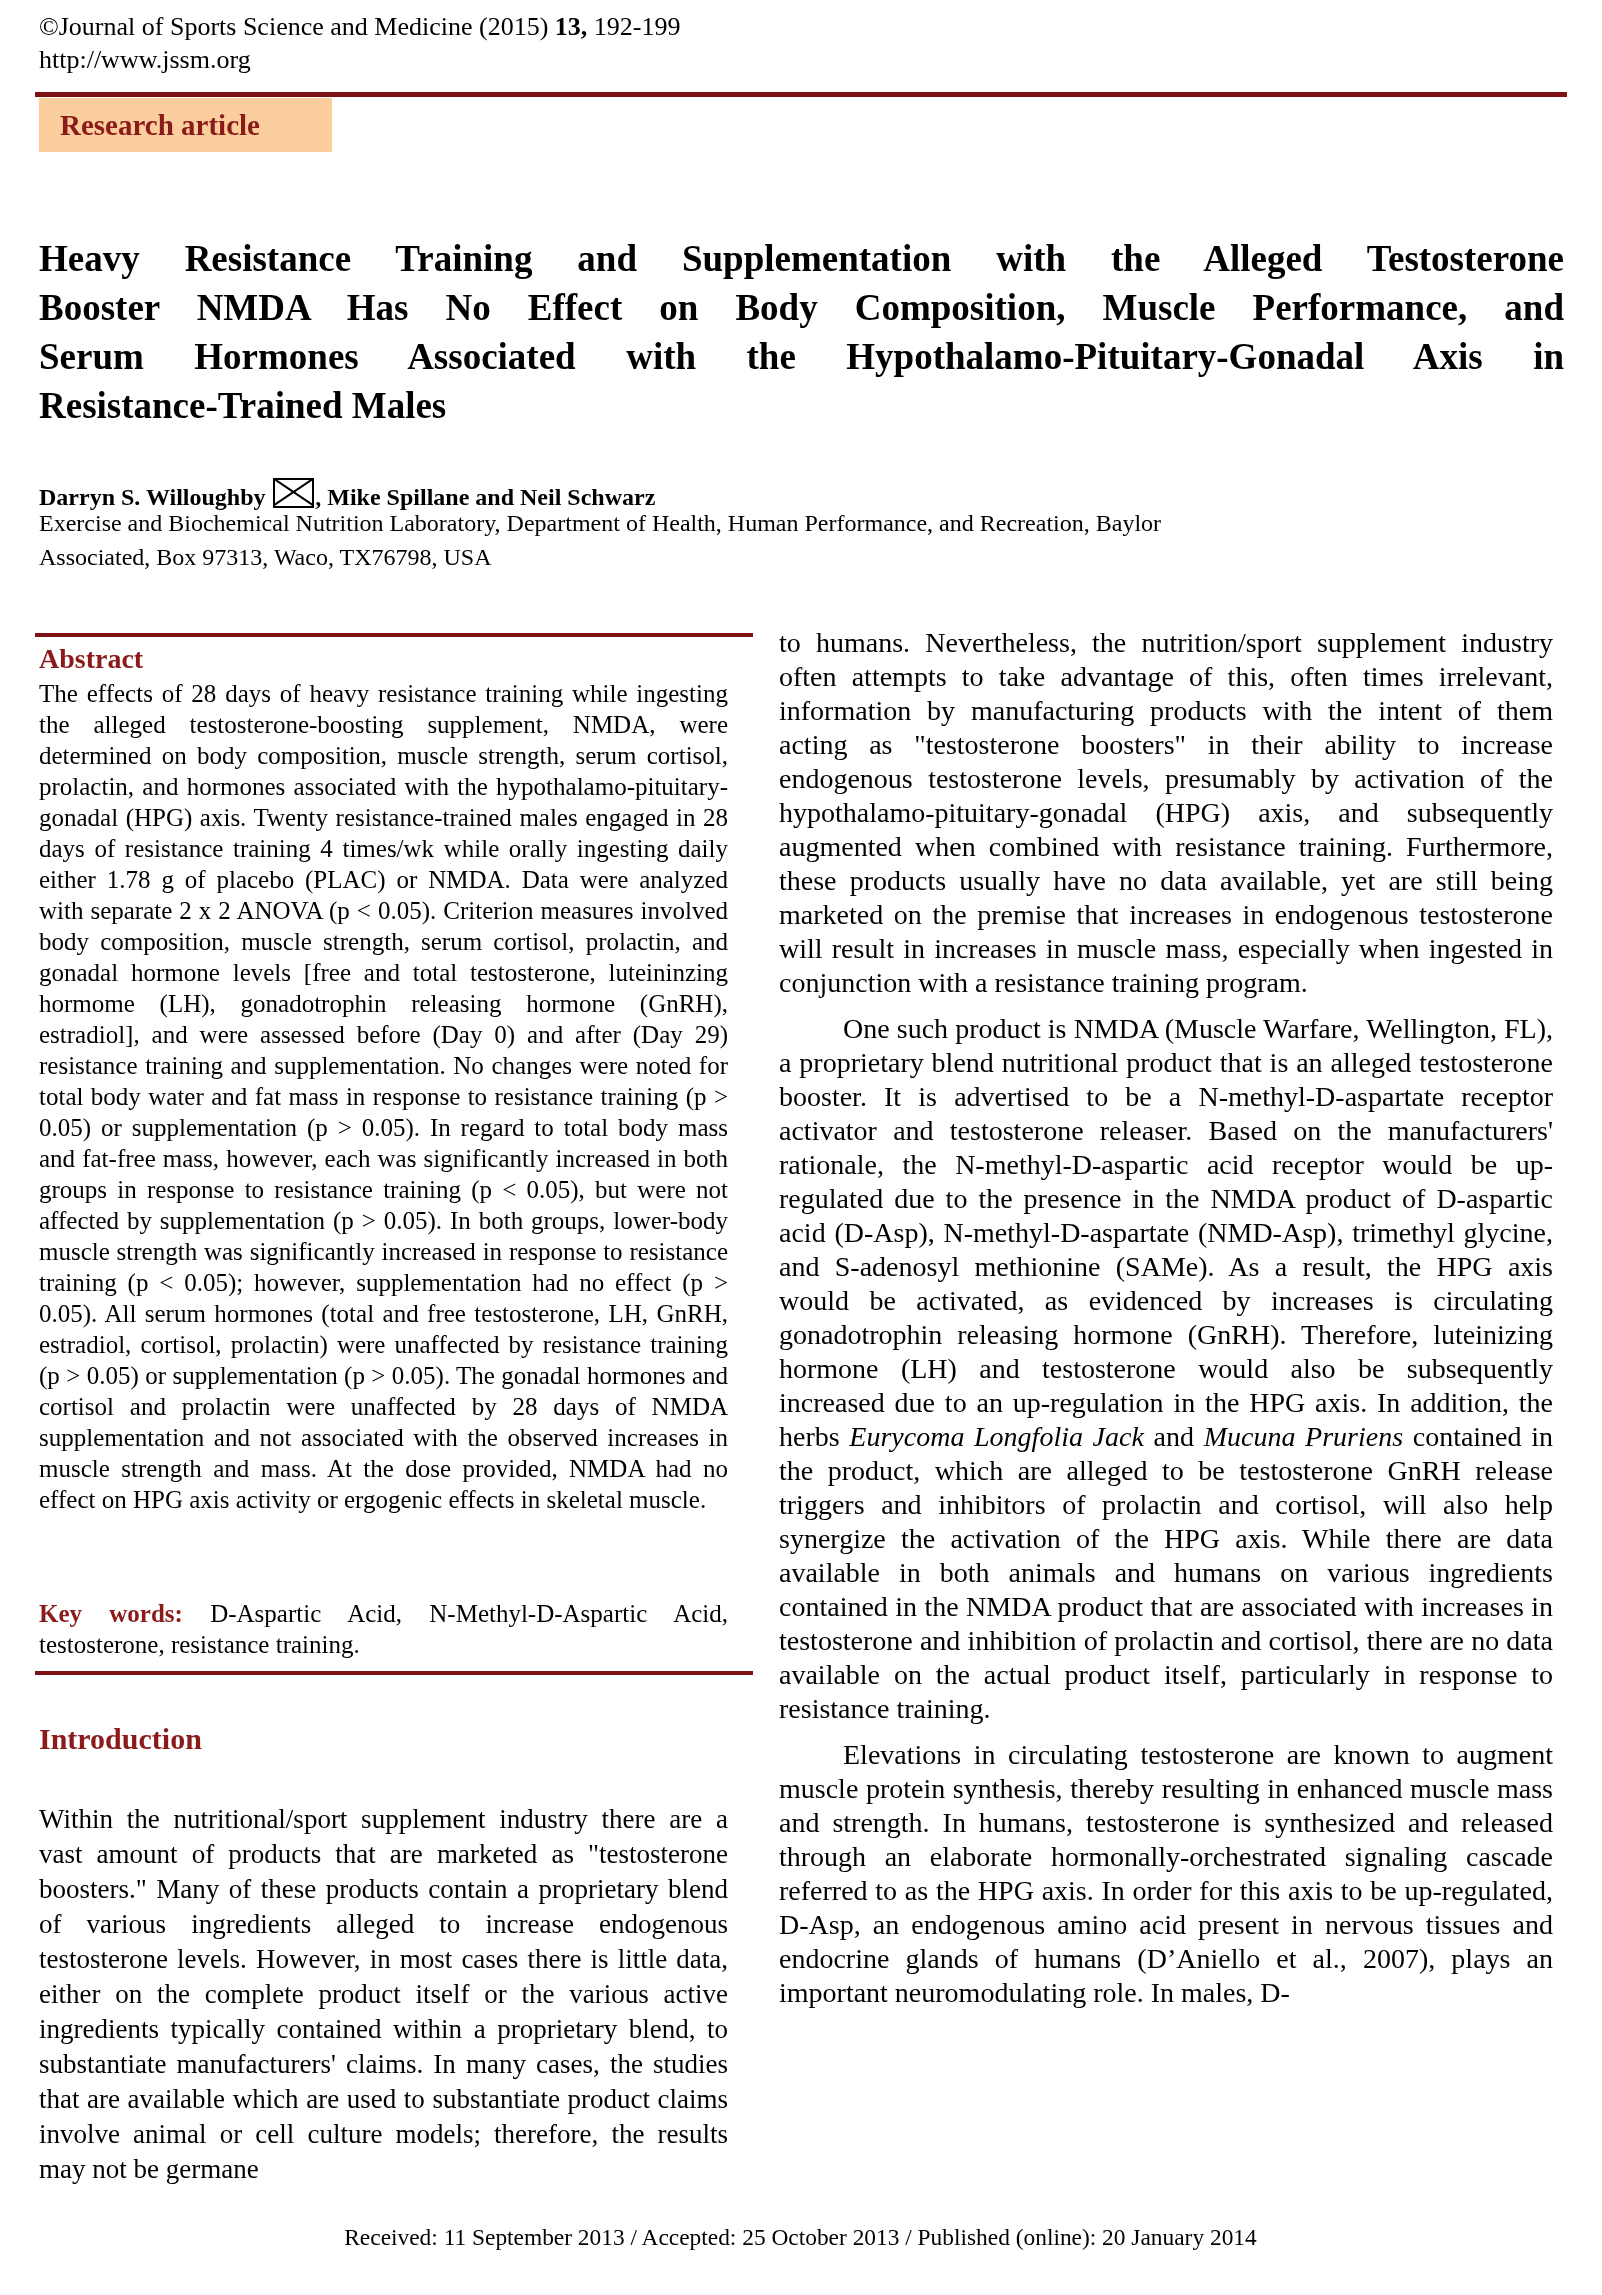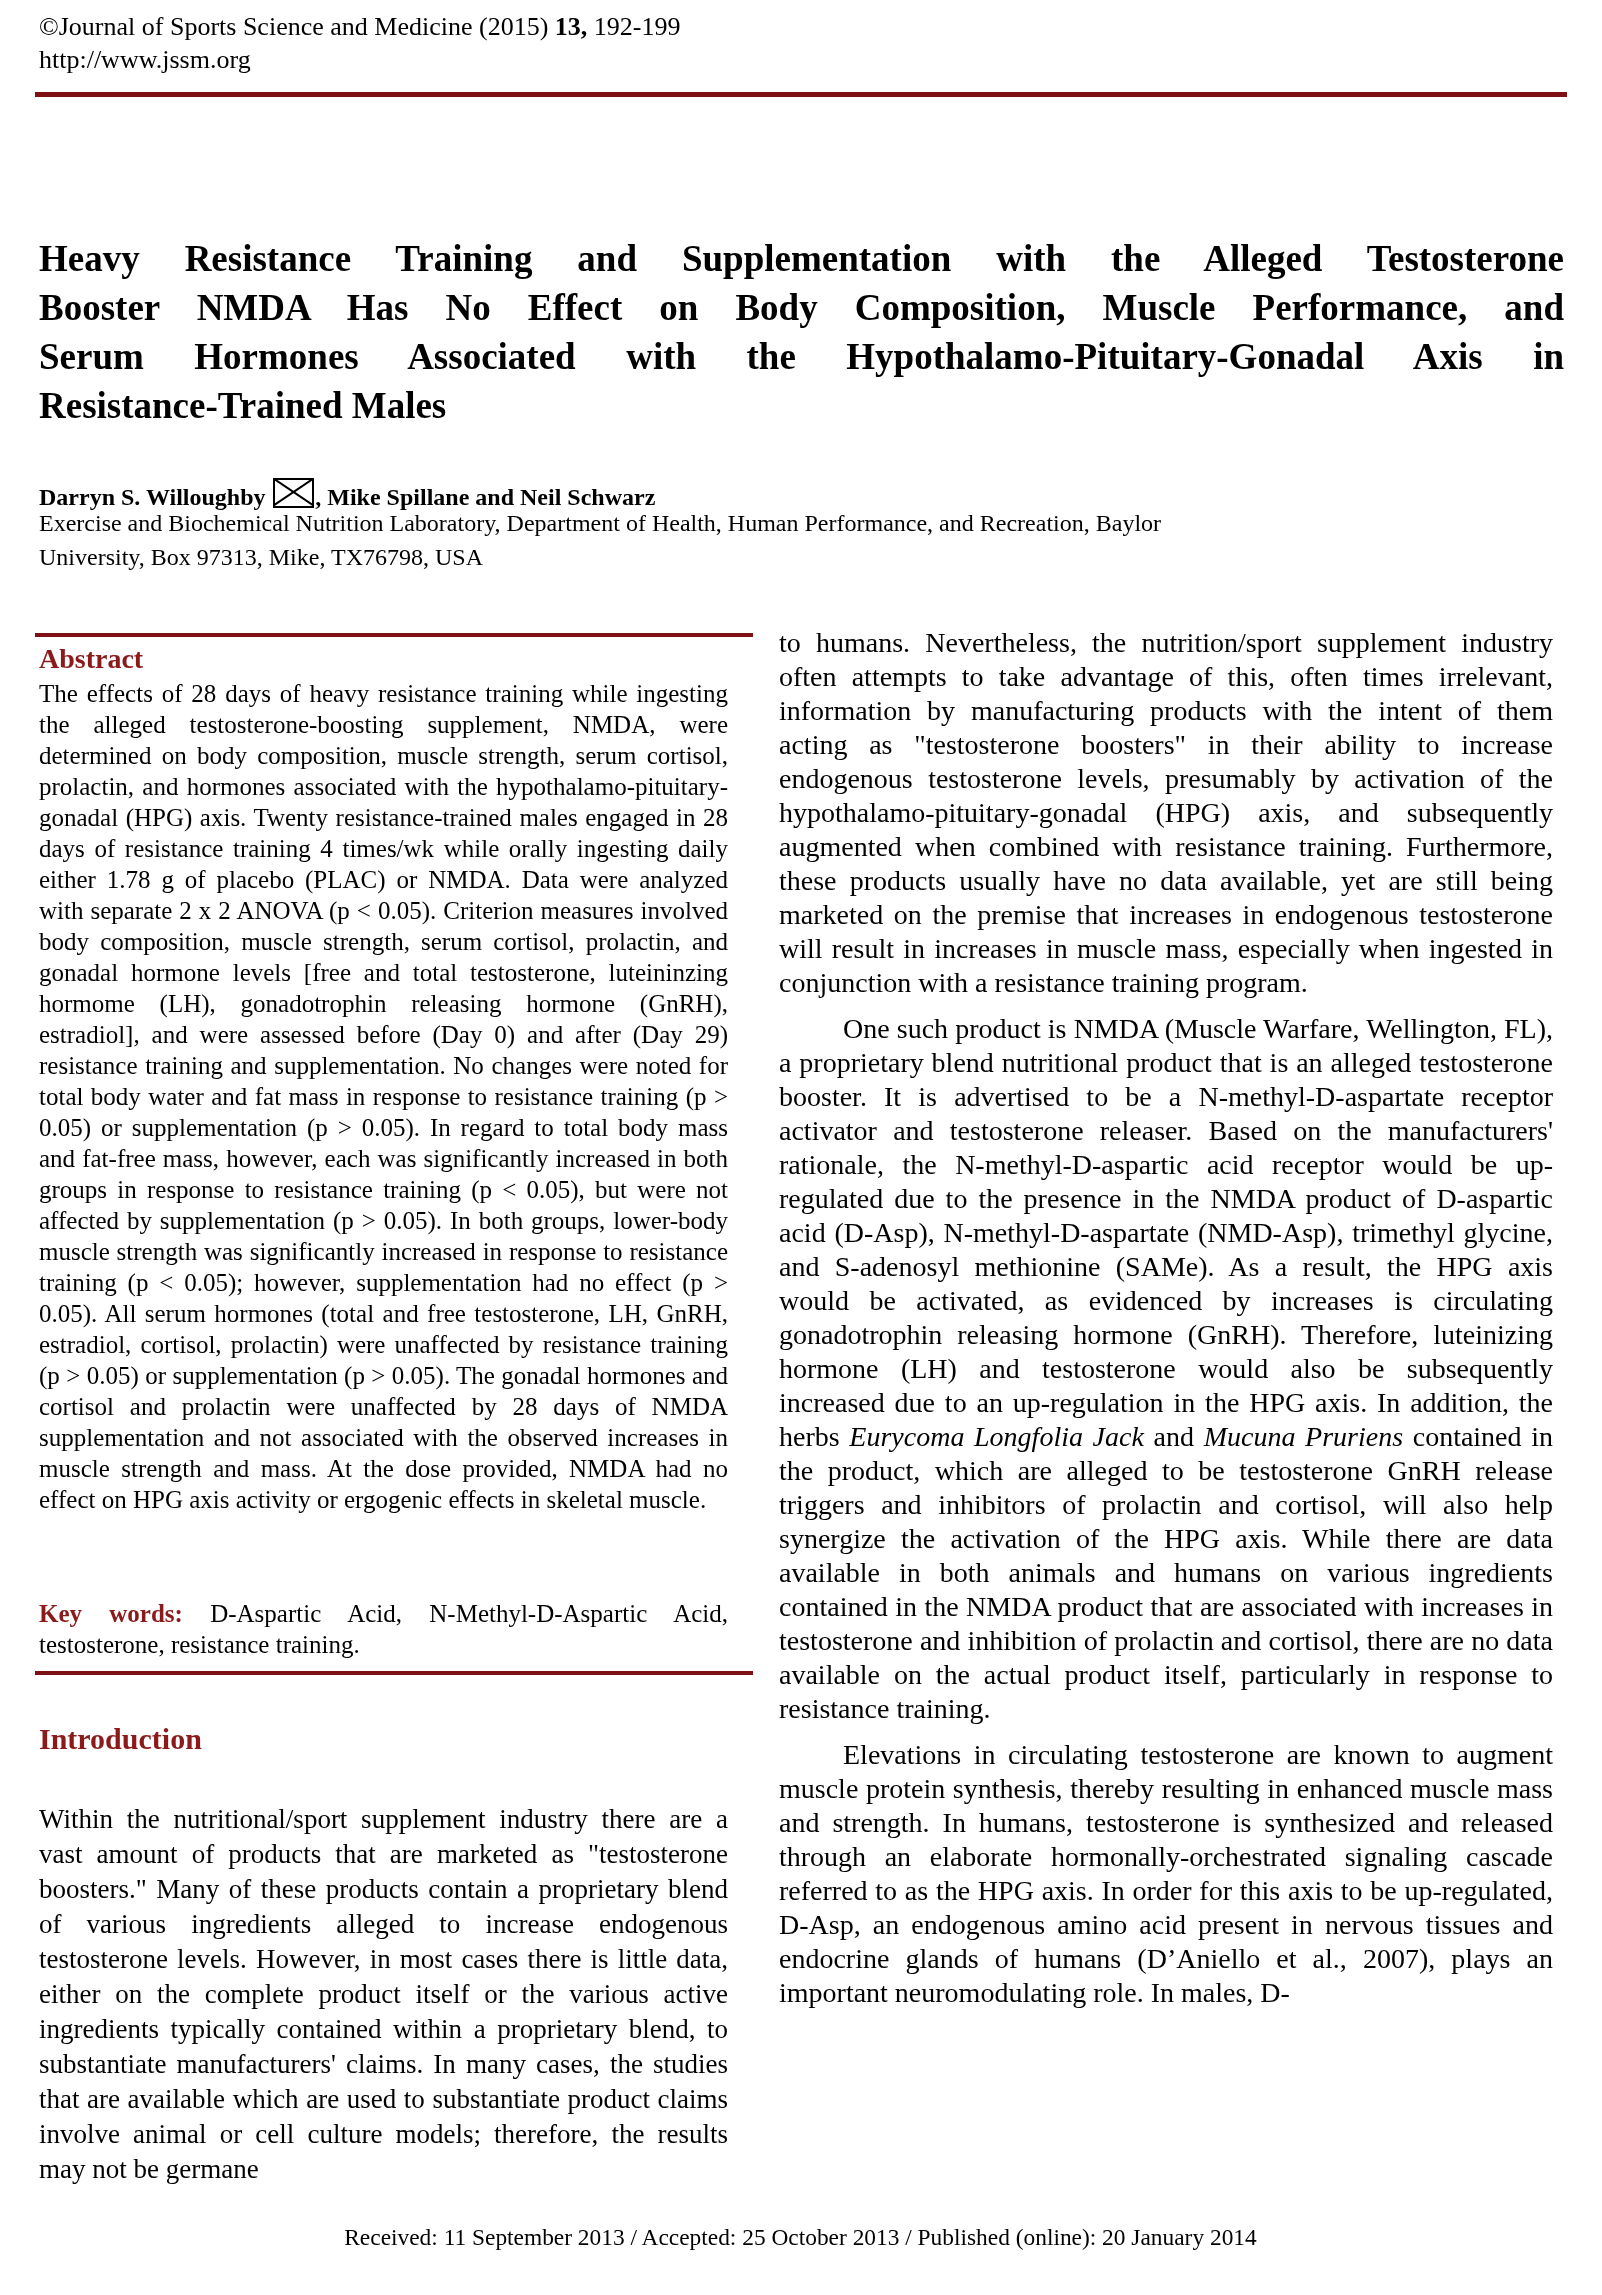--- a/index.html
+++ b/index.html
@@ -79,32 +79,35 @@
 </head>
 <body>
 
 <div class="page">
 
   <div class="abs journal-line"><span>©Journal of Sports Science and Medicine (2015) </span><span class="run-b">13,</span><span> 192-199</span></div>
   <div class="abs journal-url">http://www.jssm.org</div>
 
   <div class="abs rule rule-top"></div>
 
+  <div class="abs badge">
+    <div class="badge-text">Research article</div>
+  </div>
 
   <div class="abs title">
     <div class="title-line">Heavy Resistance Training and Supplementation with the Alleged Testosterone</div>
     <div class="title-line">Booster NMDA Has No Effect on Body Composition, Muscle Performance, and</div>
     <div class="title-line">Serum Hormones Associated with the Hypothalamo-Pituitary-Gonadal Axis in</div>
     <div class="title-line">Resistance-Trained Males</div>
   </div>
 
   <div class="abs authors"><span class="run-b">Darryn S. Willoughby </span><span class="envelope-icon"></span><span class="run-b">, Mike Spillane and Neil Schwarz</span></div>
   <div class="abs affiliation">
     <div>Exercise and Biochemical Nutrition Laboratory, Department of Health, Human Performance, and Recreation, Baylor</div>
-    <div>University, Box 97313, Mike, TX76798, USA</div>
+    <div>Associated, Box 97313, Waco, TX76798, USA</div>
   </div>
 
   <div class="abs rule rule-abstract"></div>
   <div class="abs sec-heading abstract-heading">Abstract</div>
   <div class="abs abstract-body">The effects of 28 days of heavy resistance training while ingesting the alleged testosterone-boosting supplement, NMDA, were determined on body composition, muscle strength, serum cortisol, prolactin, and hormones associated with the hypothalamo-pituitary-gonadal (HPG) axis. Twenty resistance-trained males engaged in 28 days of resistance training 4 times/wk while orally ingesting daily either 1.78 g of placebo (PLAC) or NMDA.  Data were analyzed with separate 2 x 2 ANOVA (p &lt; 0.05). Criterion measures involved body composition, muscle strength, serum cortisol, prolactin, and gonadal hormone levels [free and total testosterone, luteininzing hormome (LH), gonadotrophin releasing hormone (GnRH), estradiol], and were assessed before (Day 0) and after (Day 29) resistance training and supplementation. No changes were noted for total body water and fat mass in response to resistance training (p &gt; 0.05) or supplementation (p &gt; 0.05).  In regard to total body mass and fat-free mass, however, each was significantly increased in both groups in response to resistance training (p &lt; 0.05), but were not affected by supplementation (p &gt; 0.05).  In both groups, lower-body muscle strength was significantly increased in response to resistance training (p &lt; 0.05); however, supplementation had no effect (p &gt; 0.05).  All serum hormones (total and free testosterone, LH, GnRH, estradiol, cortisol, prolactin) were unaffected by resistance training (p &gt; 0.05) or supplementation (p &gt; 0.05). The gonadal hormones and cortisol and prolactin were unaffected by 28 days of NMDA supplementation and not associated with the observed increases in muscle strength and mass.  At the dose provided, NMDA had no effect on HPG axis activity or ergogenic effects in skeletal muscle.</div>
 
   <div class="abs keywords">
     <span class="kw-label">Key words:</span><span> D-Aspartic Acid, N-Methyl-D-Aspartic Acid, testosterone, resistance training.</span>
   </div>
 

